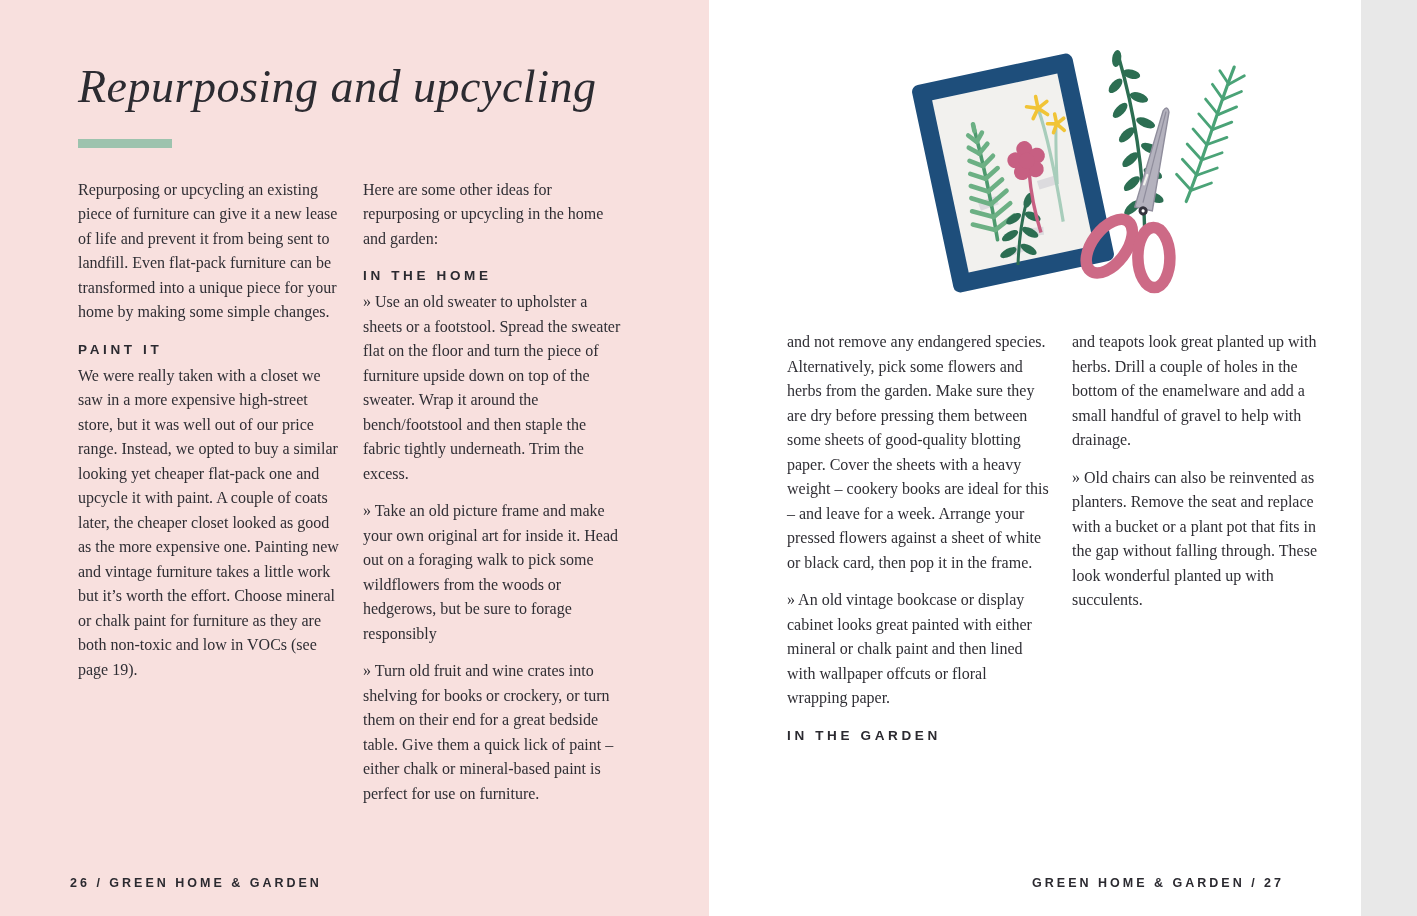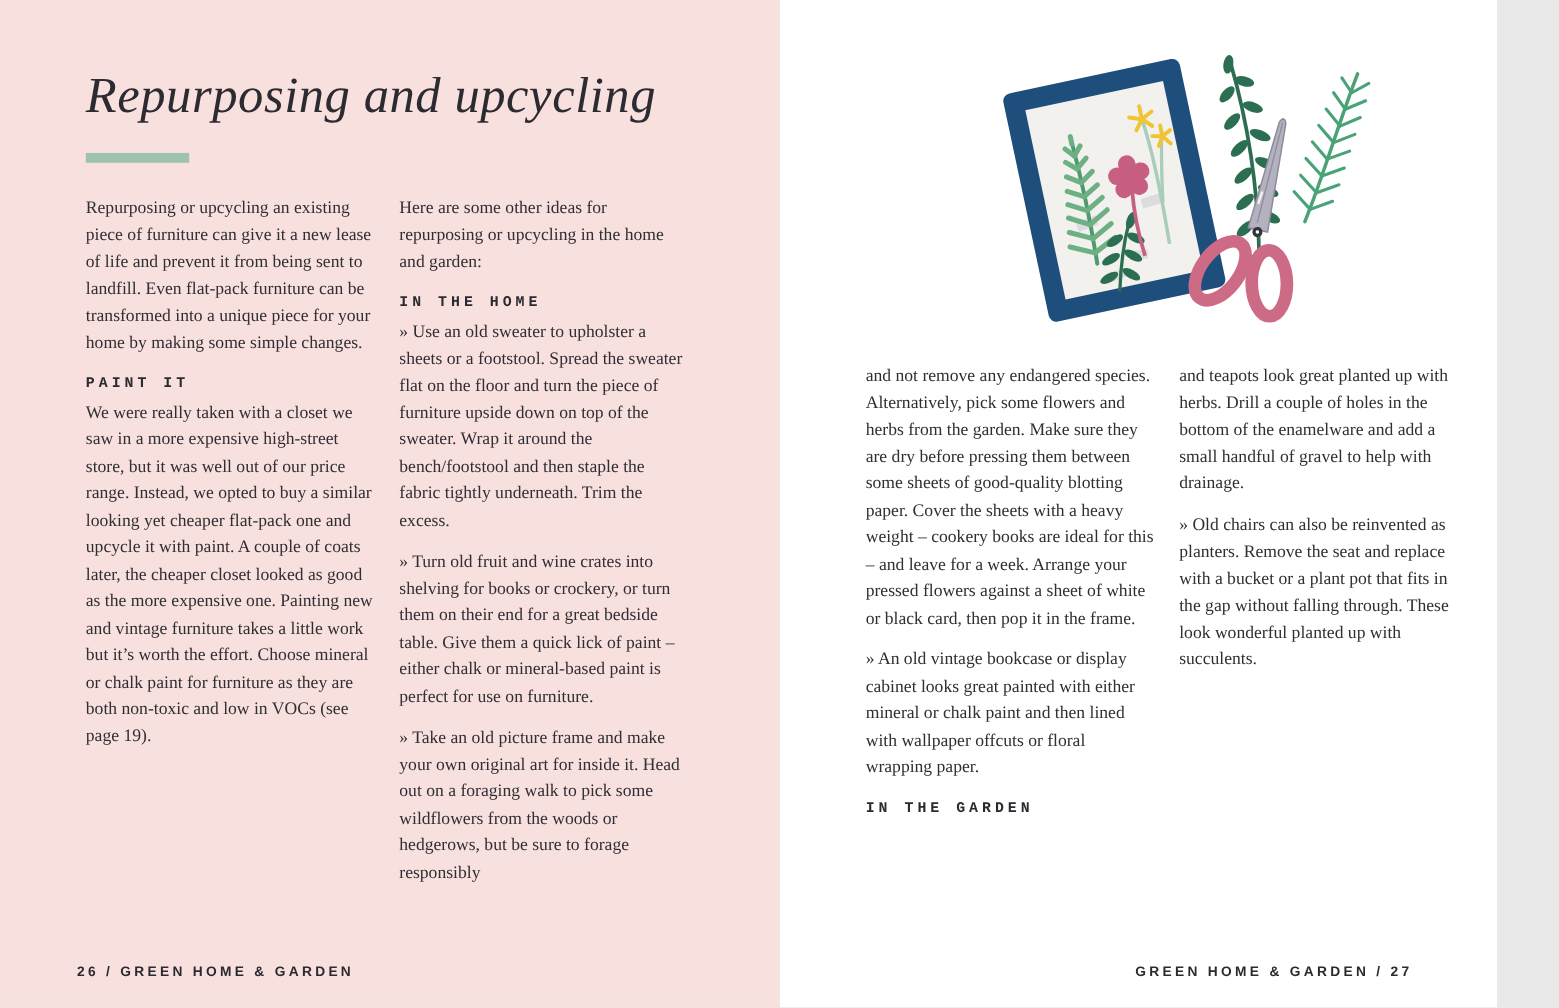--- a/index.html
+++ b/index.html
@@ -11,21 +11,21 @@
 
   .title{margin:62px 0 0 78px;font-size:46px;line-height:1.1;font-style:italic;
          font-weight:400;color:#2c2b31;letter-spacing:0.5px;}
   .accent-bar{width:94px;height:9px;background:#9dc3ae;margin:26px 0 0 78px;}
 
   .columns{display:flex;gap:22px;margin:30px 0 0 78px;width:548px;}
   .page-right .columns{position:absolute;top:330px;left:78px;margin:0;}
   .col{width:263px;}
 
   p.body{font-size:16px;line-height:24.5px;margin:0 0 13px 0;}
-  .kicker{font-family:Liberation Mono, monospace;font-size:13.5px;font-weight:600;
+  .kicker{font-family:Liberation Sans, sans-serif;font-size:13.5px;font-weight:600;
           letter-spacing:0.27em;color:#2b2a30;margin:17px 0 7px 0;}
 
   .footer{position:absolute;bottom:26px;font-family:"Liberation Sans", sans-serif;
           font-size:12.5px;font-weight:600;letter-spacing:0.24em;color:#2b2a30;}
   .footer-left{left:70px;}
   .footer-right{right:77px;}
 
   .illo{position:absolute;top:25px;left:183px;width:388px;height:292px;}
 </style>
 </head>
@@ -40,22 +40,22 @@
     <div class="columns">
       <div class="col">
         <p class="body">Repurposing or upcycling an existing piece of furniture can give it a new lease of life and prevent it from being sent to landfill. Even flat-pack furniture can be transformed into a unique piece for your home by making some simple changes.</p>
         <div class="kicker">PAINT IT</div>
         <p class="body">We were really taken with a closet we saw in a more expensive high-street store, but it was well out of our price range. Instead, we opted to buy a similar looking yet cheaper flat-pack one and upcycle it with paint. A couple of coats later, the cheaper closet looked as good as the more expensive one. Painting new and vintage furniture takes a little work but it’s worth the effort. Choose mineral or chalk paint for furniture as they are both non-toxic and low in VOCs (see page 19).</p>
       </div>
       <div class="col">
         <p class="body">Here are some other ideas for repurposing or upcycling in the home and garden:</p>
         <div class="kicker">IN THE HOME</div>
         <p class="body">»  Use an old sweater to upholster a sheets or a footstool. Spread the sweater flat on the floor and turn the piece of furniture upside down on top of the sweater. Wrap it around the bench/footstool and then staple the fabric tightly underneath. Trim the excess.</p>
+        <p class="body">»  Take an old picture frame and make your own original art for inside it. Head out on a foraging walk to pick some wildflowers from the woods or hedgerows, but be sure to forage responsibly</p>
         <p class="body">»  Turn old fruit and wine crates into shelving for books or crockery, or turn them on their end for a great bedside table. Give them a quick lick of paint – either chalk or mineral-based paint is perfect for use on furniture.</p>
-        <p class="body">»  Take an old picture frame and make your own original art for inside it. Head out on a foraging walk to pick some wildflowers from the woods or hedgerows, but be sure to forage responsibly</p>
       </div>
     </div>
 
     <div class="footer footer-left">26 / GREEN HOME &amp; GARDEN</div>
   </div>
 
   <div class="page page-right">
 
     <svg class="illo" viewBox="0 0 388 292" xmlns="http://www.w3.org/2000/svg">
 

